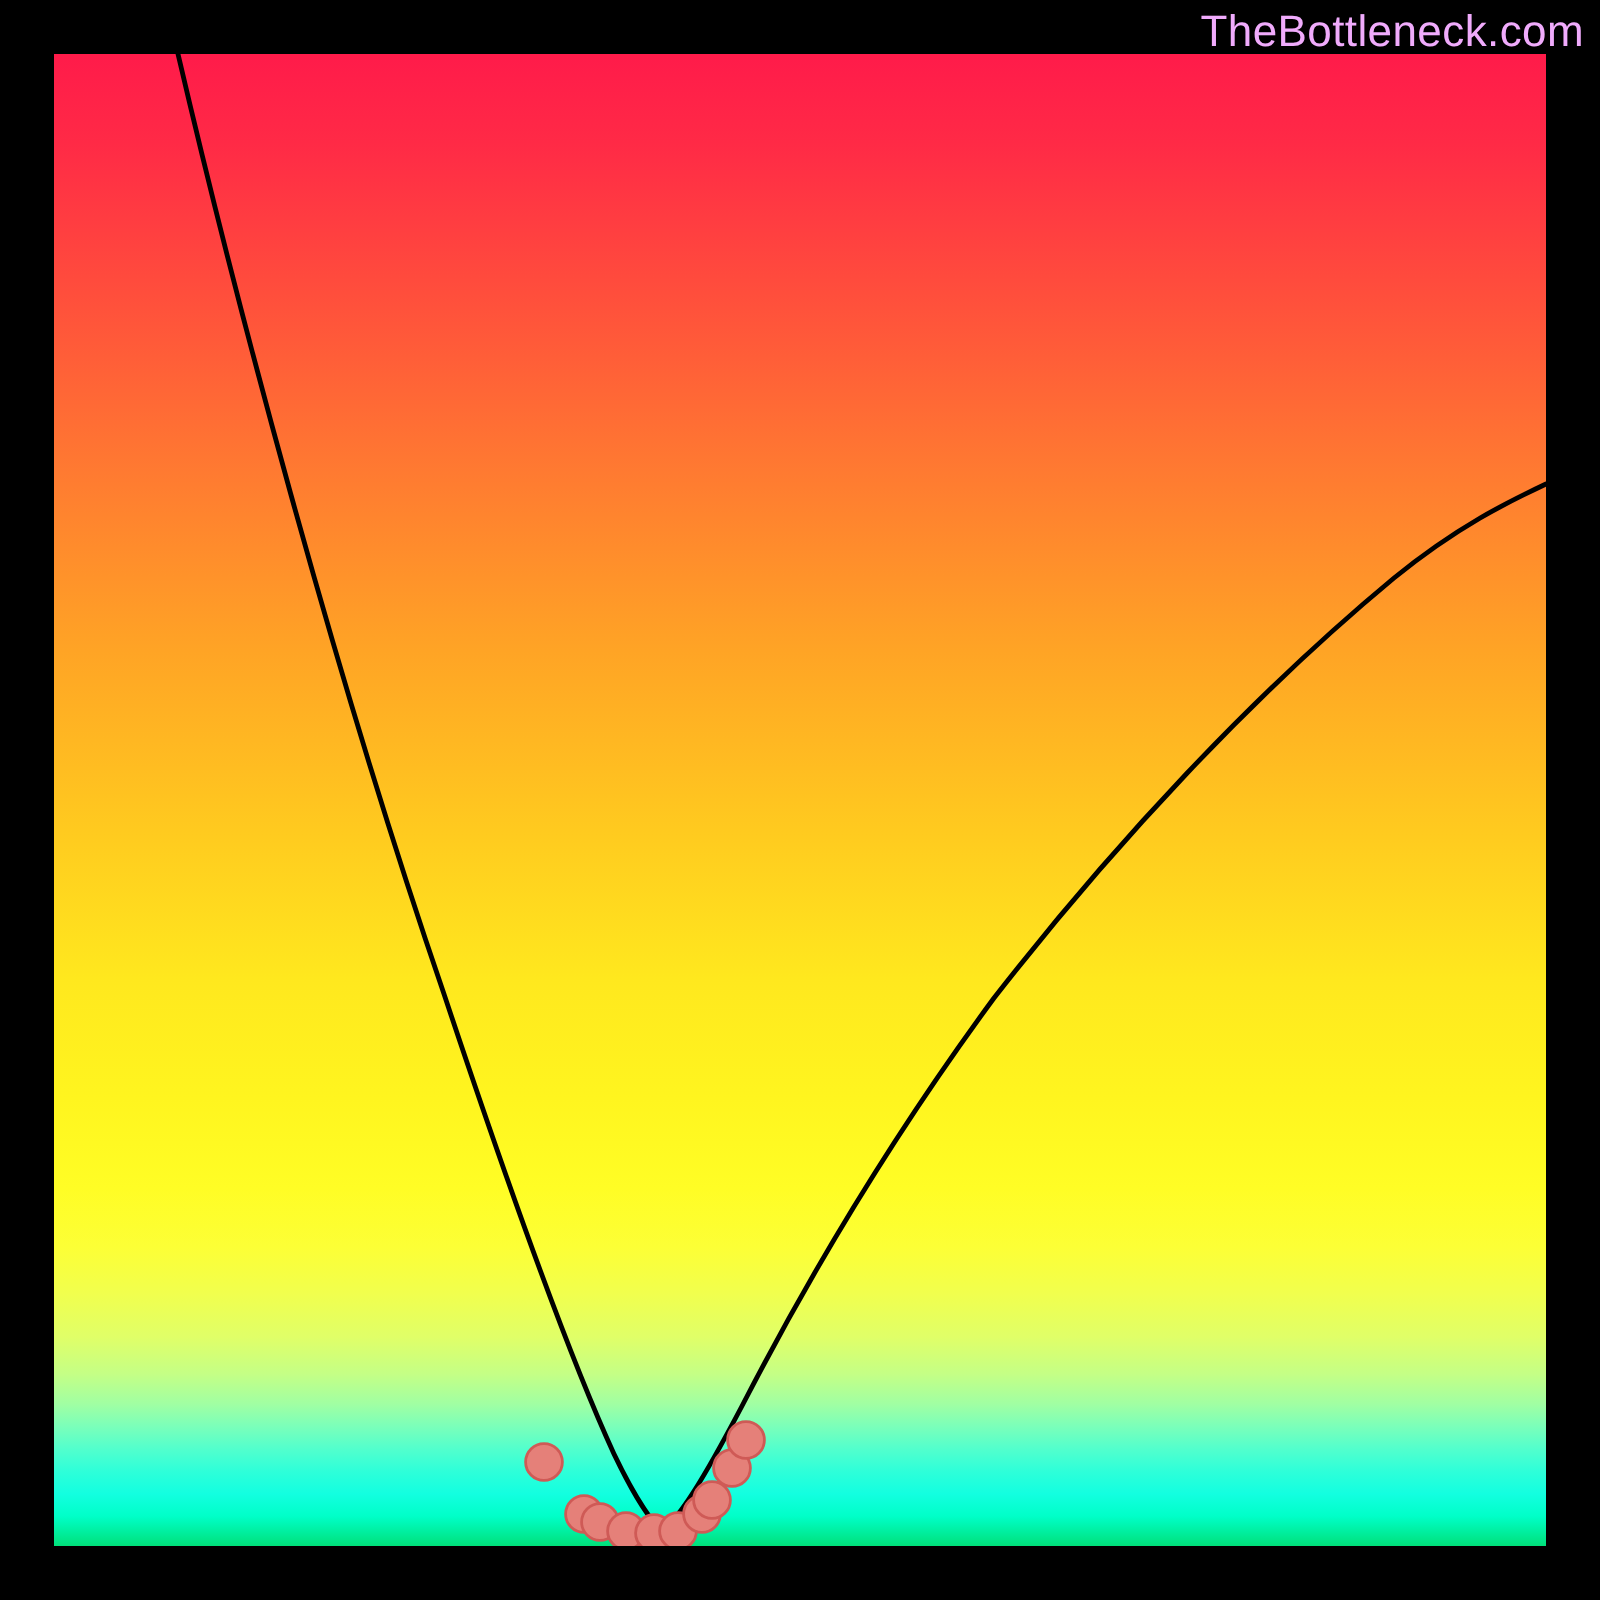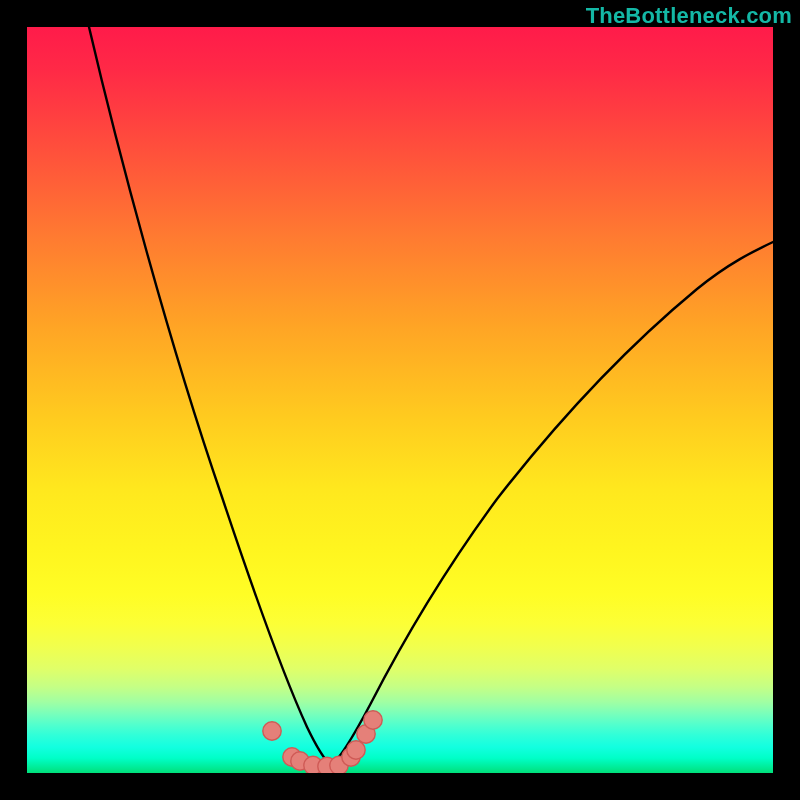--- a/index.html
+++ b/index.html
@@ -53,24 +53,24 @@
     position: absolute;
     left: 0;
     top: 0;
     width: 746px;
     height: 746px;
   }
   .watermark {
     position: absolute;
     top: 3px;
     right: 8px;
-    color: #14b8a6;
+    color: #f0abfc;
     font-size: 22px;
     letter-spacing: 0.2px;
-    font-weight: 700;
+    font-weight: 400;
   }
 </style>
 </head>
 <body>
 
 <div class="frame">
   <div class="plot">
     <svg class="curves" viewBox="0 0 746 746">
 
       <path d="M 62 0

